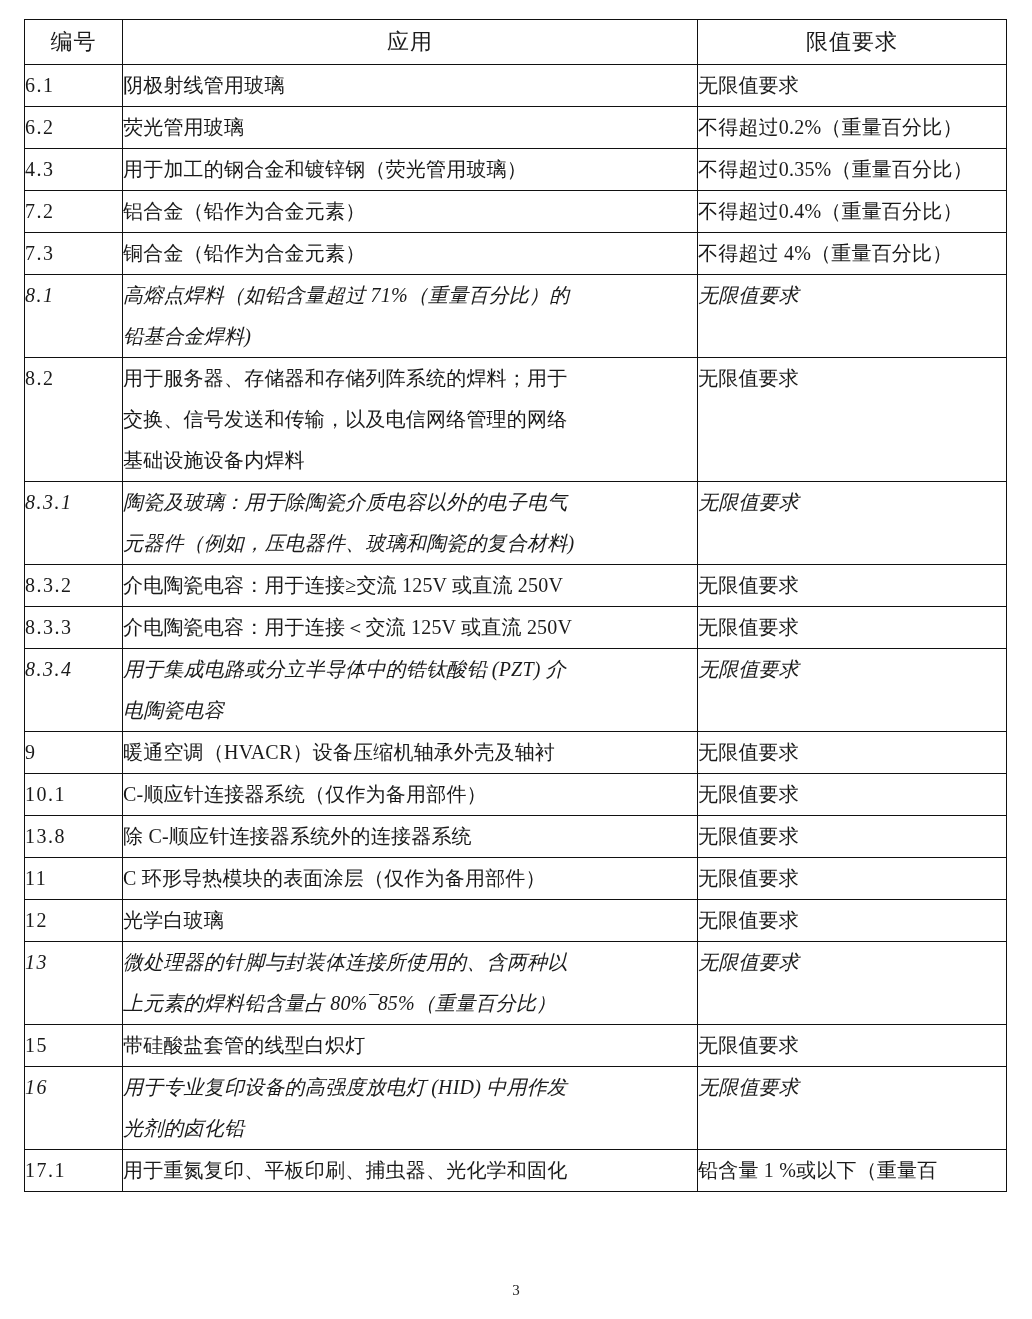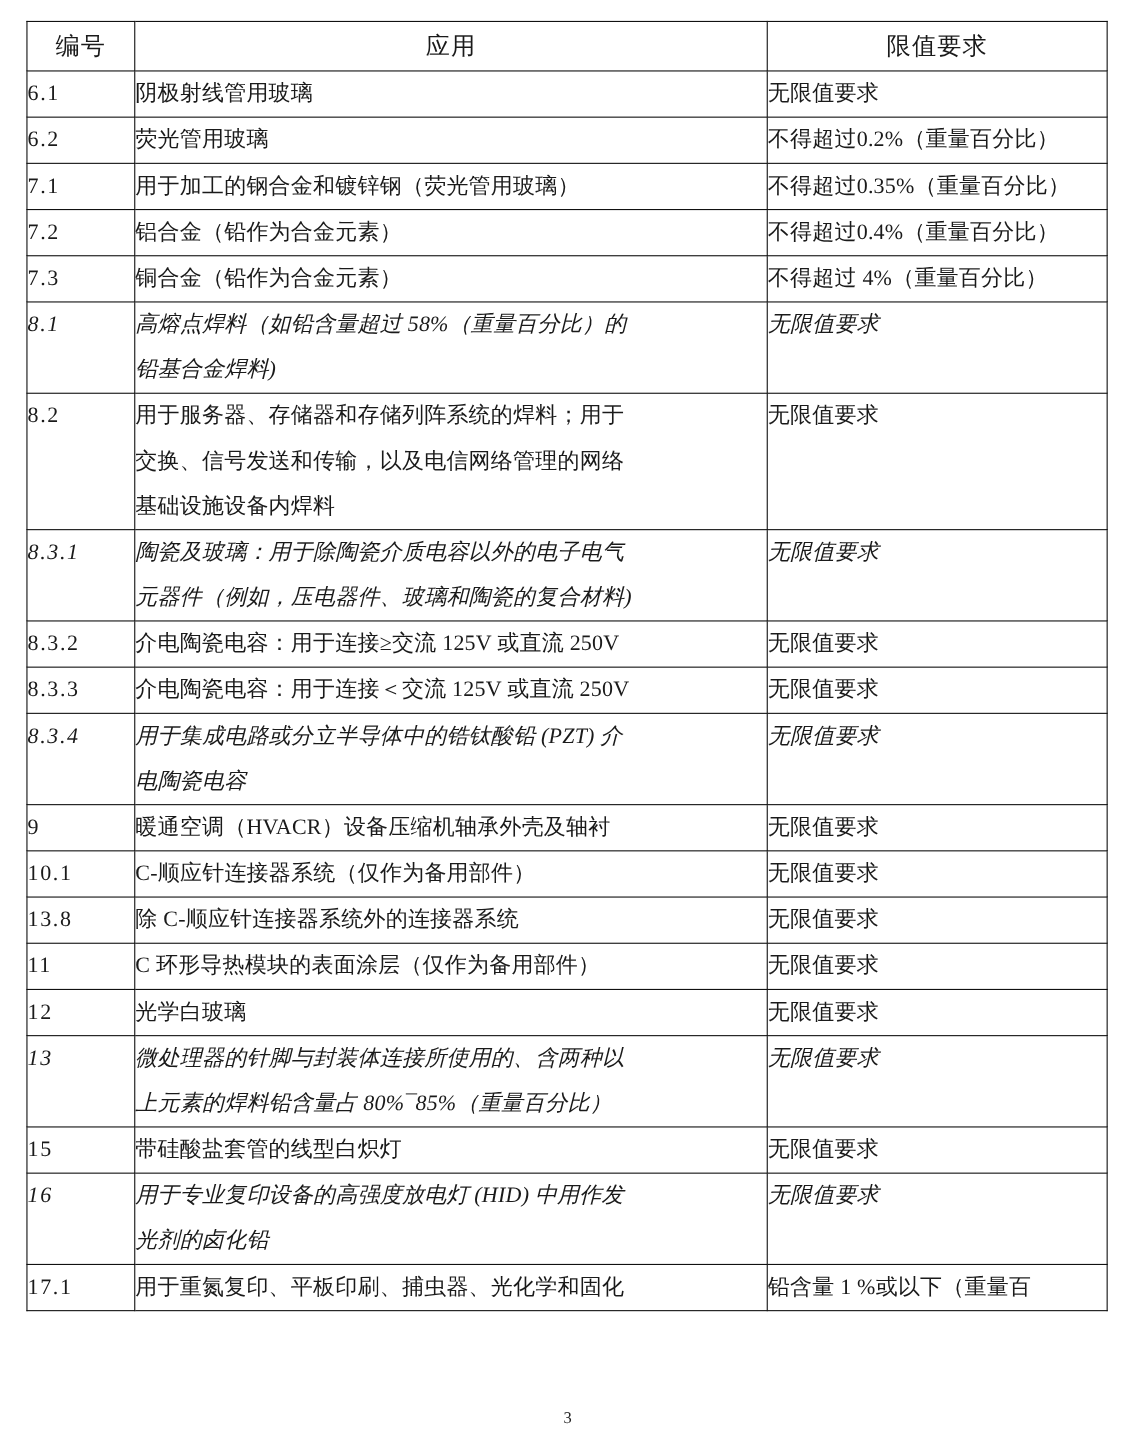--- a/index.html
+++ b/index.html
@@ -104,37 +104,37 @@
           <td class="id-cell r-one">6.1</td>
           <td class="app-cell r-one">阴极射线管用玻璃</td>
           <td class="limit-cell r-one">无限值要求</td>
         </tr>
         <tr>
           <td class="id-cell r-one">6.2</td>
           <td class="app-cell r-one">荧光管用玻璃</td>
           <td class="limit-cell r-one">不得超过0.2%（重量百分比）</td>
         </tr>
         <tr>
-          <td class="id-cell r-one">7.1</td>
+          <td class="id-cell r-one">4.3</td>
           <td class="app-cell r-one">用于加工的钢合金和镀锌钢（荧光管用玻璃）</td>
           <td class="limit-cell r-one">不得超过0.35%（重量百分比）</td>
         </tr>
         <tr>
           <td class="id-cell r-one">7.2</td>
           <td class="app-cell r-one">铝合金（铅作为合金元素）</td>
           <td class="limit-cell r-one">不得超过0.4%（重量百分比）</td>
         </tr>
         <tr>
           <td class="id-cell r-one">7.3</td>
           <td class="app-cell r-one">铜合金（铅作为合金元素）</td>
           <td class="limit-cell r-one">不得超过 4%（重量百分比）</td>
         </tr>
         <tr>
           <td class="id-cell r-tall2">8.1</td>
-          <td class="app-cell r-tall2">高熔点焊料（如铅含量超过 58%（重量百分比）的
+          <td class="app-cell r-tall2">高熔点焊料（如铅含量超过 71%（重量百分比）的
 铅基合金焊料)</td>
           <td class="limit-cell r-tall2">无限值要求</td>
         </tr>
         <tr>
           <td class="id-cell r-tall3">8.2</td>
           <td class="app-cell r-tall3">用于服务器、存储器和存储列阵系统的焊料；用于
 交换、信号发送和传输，以及电信网络管理的网络
 基础设施设备内焊料</td>
           <td class="limit-cell r-tall3">无限值要求</td>
         </tr>

